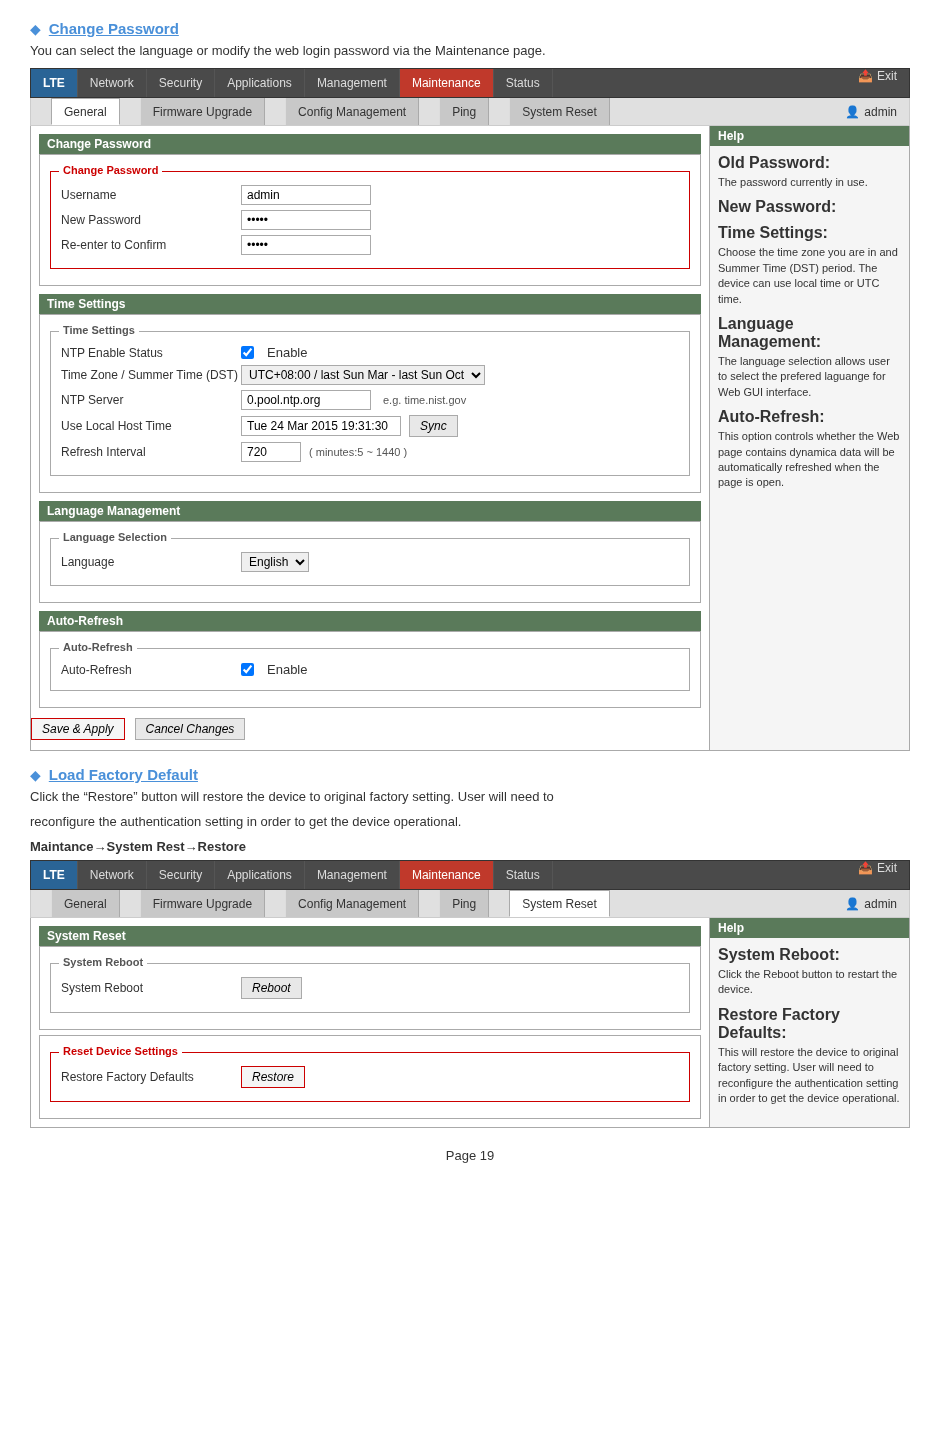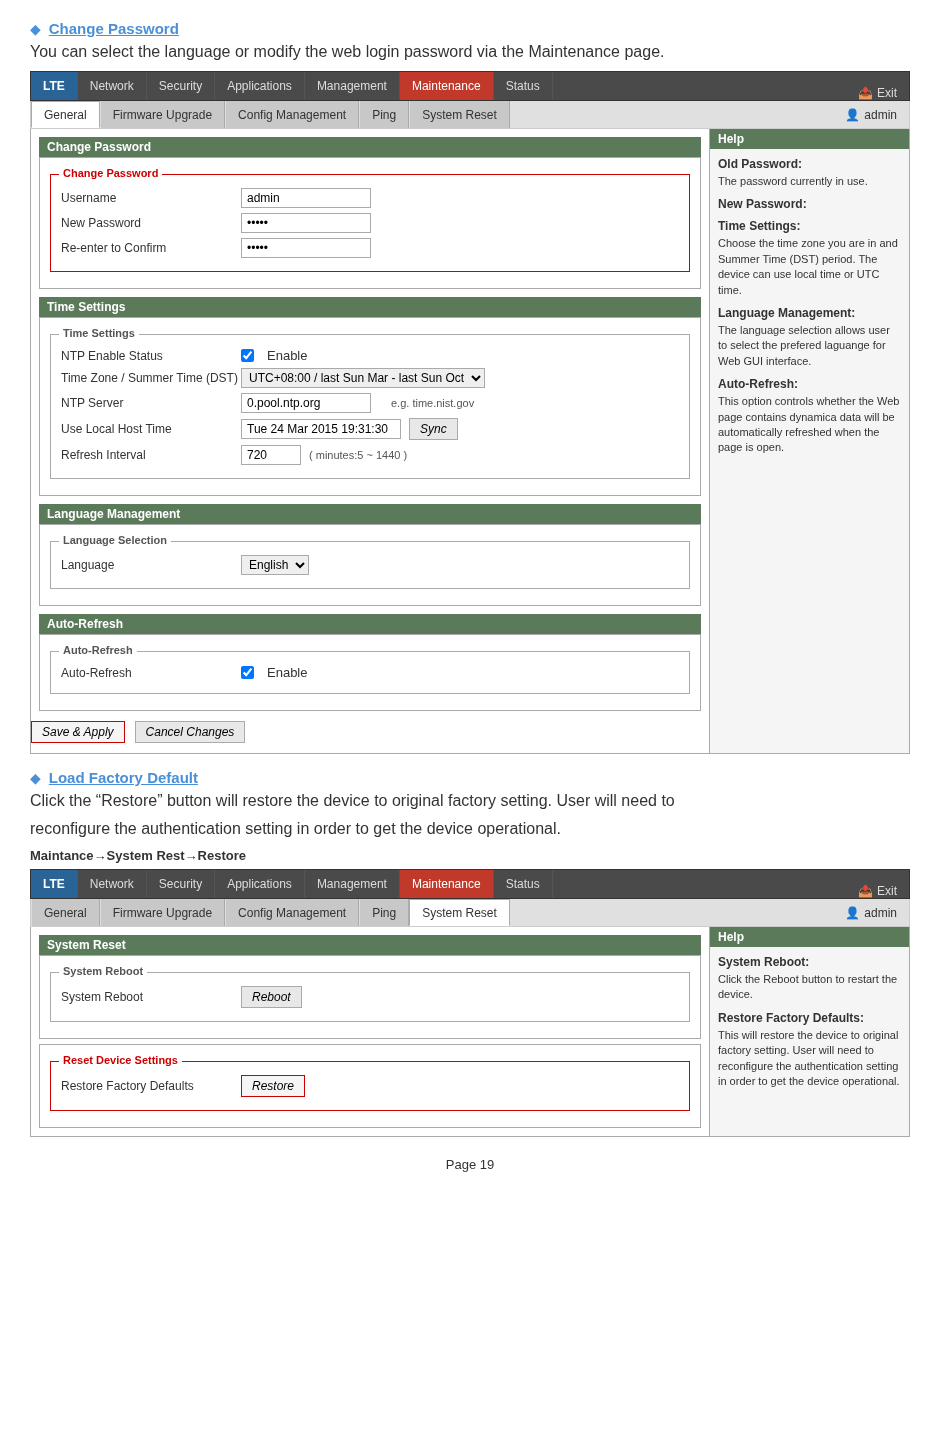--- a/index.html
+++ b/index.html
@@ -3,32 +3,32 @@
   <meta charset="utf-8">
   <style>
     * { box-sizing: border-box; margin: 0; padding: 0; }
     body { font-family: Arial, sans-serif; font-size: 13px; background: #fff; color: #333; padding: 20px 30px; }
 
     
     .page-section-title { display: flex; align-items: center; gap: 8px; margin-bottom: 6px; }
     .diamond { color: #4a90d9; font-size: 14px; }
     .section-heading { color: #4a90d9; font-size: 15px; font-weight: bold; text-decoration: underline; }
 
-    .intro-text { font-size: 16px; margin-bottom: 10px; }
-
-    
-    .nav-bar { background: #4a4a4a; display: flex; align-items: flex-end; height: 30px; border: 1px solid #333; }
+    .intro-text { font-size: 13px; margin-bottom: 10px; }
+
+    
+    .nav-bar { background: #4a4a4a; display: flex; align-items: flex-start; height: 30px; border: 1px solid #333; }
     .nav-bar .nav-lte { background: #2a6496; color: #fff; padding: 0 12px; height: 100%; display: flex; align-items: center; font-weight: bold; font-size: 12px; border-right: 1px solid #555; }
     .nav-bar .nav-item { color: #ddd; padding: 0 12px; height: 100%; display: flex; align-items: center; font-size: 12px; cursor: pointer; border-right: 1px solid #555; }
     .nav-bar .nav-item.active { background: #c0392b; color: #fff; }
     .nav-bar .nav-spacer { flex: 1; }
     .nav-bar .nav-exit { color: #ddd; padding: 0 12px; display: flex; align-items: center; gap: 4px; font-size: 12px; cursor: pointer; }
 
     .sub-nav { background: #e0e0e0; display: flex; align-items: center; height: 28px; border: 1px solid #ccc; border-top: none; }
-    .sub-nav .sub-item { background: #c8c8c8; color: #333; padding: 0 12px; height: 100%; display: flex; align-items: center; font-size: 12px; cursor: pointer; border-right: 1px solid #aaa; border-left: 1px solid #ddd; }
+    .sub-nav .sub-item { background: #c8c8c8; color: #333; padding: 0 12px; height: 100%; display: flex; align-items: center; font-size: 12px; cursor: pointer; border-right: 1px solid #aaa; border-left: 1px solid #ddd; margin-left: 20px; }
     .sub-nav .sub-item.active { background: #fff; border: 1px solid #aaa; border-bottom: 1px solid #fff; }
     .sub-nav .sub-spacer { flex: 1; }
     .sub-nav .admin-label { color: #333; padding: 0 12px; font-size: 12px; display: flex; align-items: center; gap: 4px; }
 
     
     .main-layout { display: flex; gap: 0; border: 1px solid #aaa; border-top: none; }
     .main-content { flex: 1; padding: 0; }
     .help-panel { width: 200px; background: #f5f5f5; padding: 8px; border-left: 1px solid #aaa; font-size: 11.5px; }
 
     
@@ -45,21 +45,21 @@
     .form-label { width: 180px; font-size: 12px; }
     .form-value { flex: 1; }
     .form-input { border: 1px solid #aaa; padding: 2px 5px; font-size: 12px; width: 130px; background: #fff; }
 
     .checkbox-row { display: flex; align-items: center; gap: 13px; }
 
     .btn { border: 1px solid #aaa; background: #e8e8e8; padding: 3px 10px; font-size: 12px; cursor: pointer; font-style: italic; }
     .btn.primary { border: 1px solid #c00; background: #f5f5f5; color: #000; }
     .btn-row { display: flex; gap: 10px; justify-content: flex-start; margin: 10px 0; }
 
-    .help-title { font-weight: bold; font-size: 12px; margin-top: 8px; margin-bottom: 3px; }
+    .help-title { font-weight: bold; font-size: 16px; margin-top: 8px; margin-bottom: 3px; }
     .help-title:first-child { margin-top: 0; }
     .help-text { font-size: 11px; line-height: 1.4; color: #333; }
 
     .help-panel-header { background: #5a7a5a; color: #fff; padding: 3px 8px; font-size: 12px; font-weight: bold; margin: -8px -8px 6px -8px; }
 
     
     .maintance-path { font-size: 13px; font-weight: bold; margin: 8px 0 6px 0; }
 
     
     .page-footer { text-align: center; margin-top: 20px; font-size: 13px; }
@@ -154,21 +154,21 @@
           <div class="form-row">
             <div class="form-label">Time Zone / Summer Time (DST)</div>
             <div class="form-value">
               <select>
                 <option>UTC+08:00 / last Sun Mar - last Sun Oct</option>
               </select>
             </div>
           </div>
           <div class="form-row">
             <div class="form-label">NTP Server</div>
-            <div class="form-value" style="display:flex;align-items:center;gap:20px;">
+            <div class="form-value" style="display:flex;align-items:center;gap:12px;">
               <input class="form-input" type="text" value="0.pool.ntp.org" style="">
               <span style="font-size:11px;color:#555;">e.g. time.nist.gov</span>
             </div>
           </div>
           <div class="form-row">
             <div class="form-label">Use Local Host Time</div>
             <div class="form-value" style="display:flex;align-items:center;gap:8px;">
               <input class="form-input" type="text" value="Tue 24 Mar 2015 19:31:30" style="width: 160px;">
               <button class="btn">Sync</button>
             </div>

